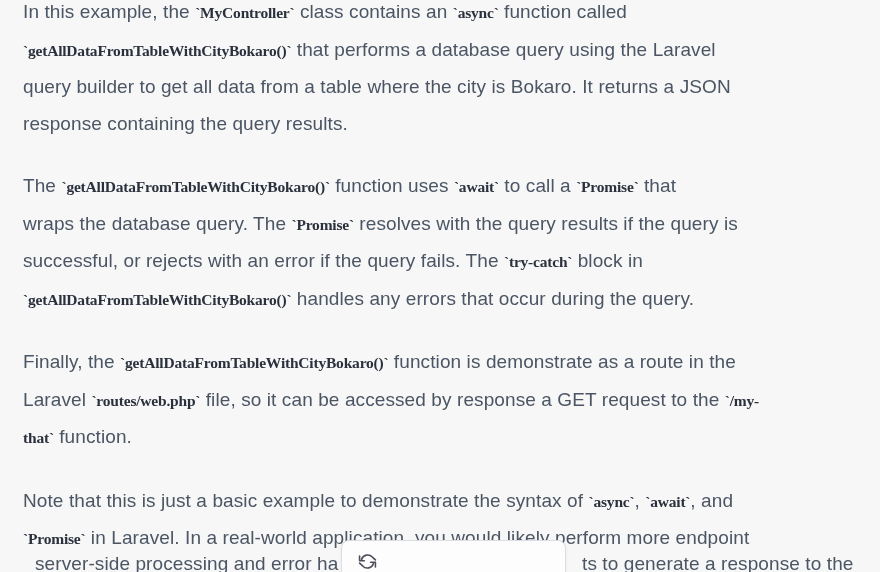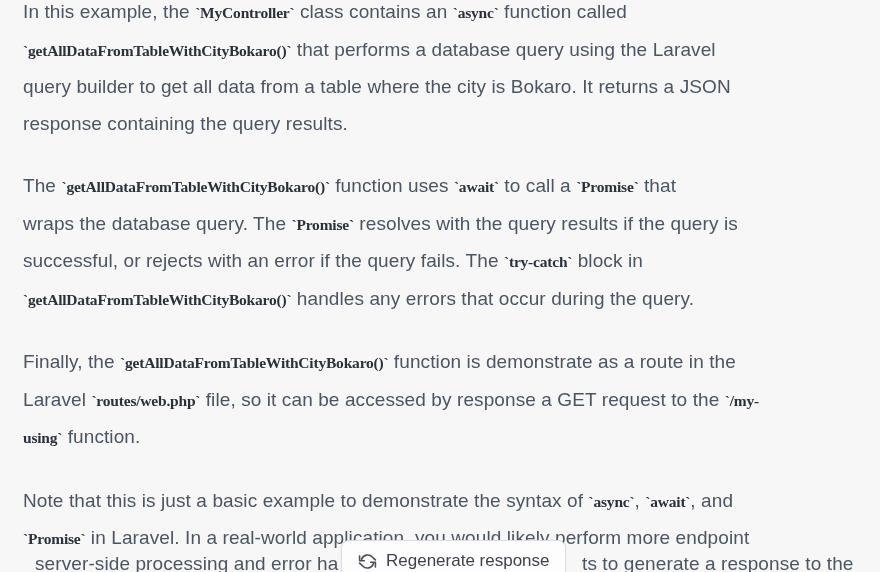--- a/index.html
+++ b/index.html
@@ -78,32 +78,31 @@
   .regen-btn .label {
     white-space: nowrap;
   }
 </style>
 </head>
 <body>
 
 <div class="content">
     <p class="para"><span>In this example, the </span><span class="code">`MyController`</span><span> class contains an </span><span class="code">`async`</span><span> function called</span><br><span class="code">`getAllDataFromTableWithCityBokaro()`</span><span> that performs a database query using the Laravel</span><br><span>query builder to get all data from a table where the city is Bokaro. It returns a JSON</span><br><span>response containing the query results.</span></p>
     <p class="para"><span>The </span><span class="code">`getAllDataFromTableWithCityBokaro()`</span><span> function uses </span><span class="code">`await`</span><span> to call a </span><span class="code">`Promise`</span><span> that</span><br><span>wraps the database query. The </span><span class="code">`Promise`</span><span> resolves with the query results if the query is</span><br><span>successful, or rejects with an error if the query fails. The </span><span class="code">`try-catch`</span><span> block in</span><br><span class="code">`getAllDataFromTableWithCityBokaro()`</span><span> handles any errors that occur during the query.</span></p>
-    <p class="para"><span>Finally, the </span><span class="code">`getAllDataFromTableWithCityBokaro()`</span><span> function is demonstrate as a route in the</span><br><span>Laravel </span><span class="code">`routes/web.php`</span><span> file, so it can be accessed by response a GET request to the </span><span class="code">`/my-</span><br><span class="code">using`</span><span> function.</span></p>
+    <p class="para"><span>Finally, the </span><span class="code">`getAllDataFromTableWithCityBokaro()`</span><span> function is demonstrate as a route in the</span><br><span>Laravel </span><span class="code">`routes/web.php`</span><span> file, so it can be accessed by response a GET request to the </span><span class="code">`/my-</span><br><span class="code">that`</span><span> function.</span></p>
     <p class="para"><span>Note that this is just a basic example to demonstrate the syntax of </span><span class="code">`async`</span><span>, </span><span class="code">`await`</span><span>, and</span><br><span class="code">`Promise`</span><span> in Laravel. In a real-world application, you would likely perform more endpoint</span></p>
   </div>
 
 <div class="split-line">
   <span class="frag-left">server-side processing and error ha</span>
   <span class="frag-right">ts to generate a response to the</span>
 </div>
 
 <button class="regen-btn">
   <span class="icon">
     <svg width="19" height="19" viewBox="0 0 24 24" fill="none" stroke="currentColor" stroke-width="2" stroke-linecap="round" stroke-linejoin="round">
       <path d="M2 5v6h6"></path>
       <path d="M22 19v-6h-6"></path>
       <path d="M4.5 9.5a8 8 0 0 1 13.6-3.1L22 10"></path>
       <path d="M2 14l3.9 3.6A8 8 0 0 0 19.5 14.5"></path>
     </svg>
   </span>
-  <span class="label">Regenerate response</span>
 </button>
 
 </body></html>

